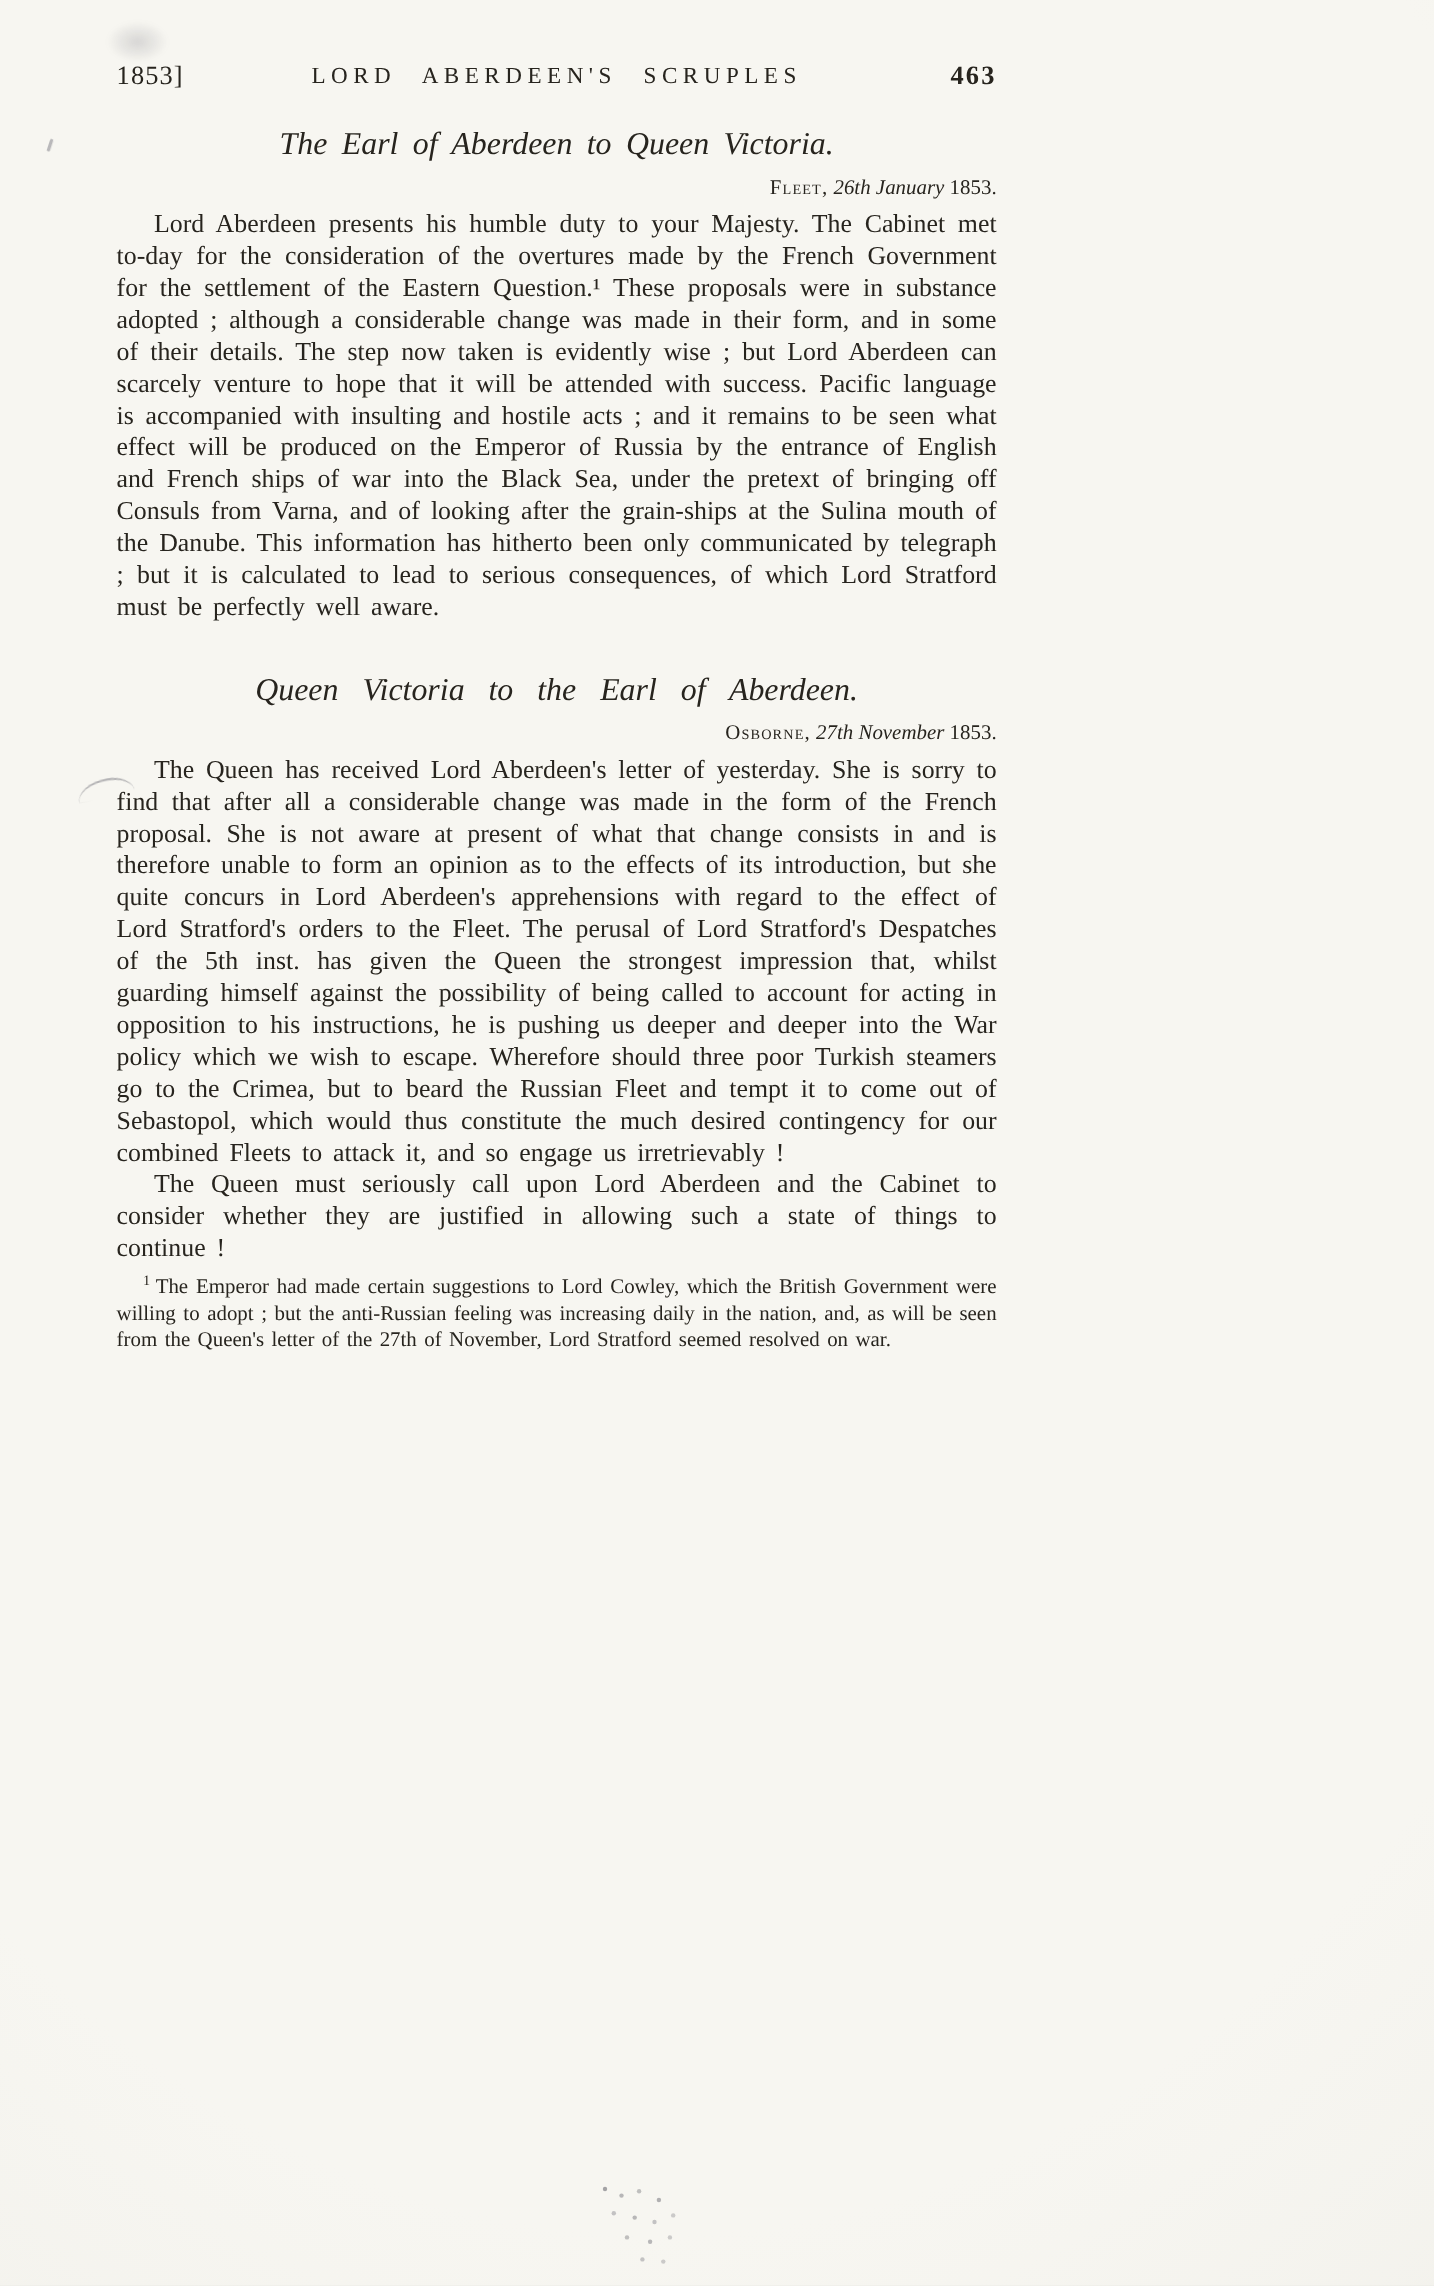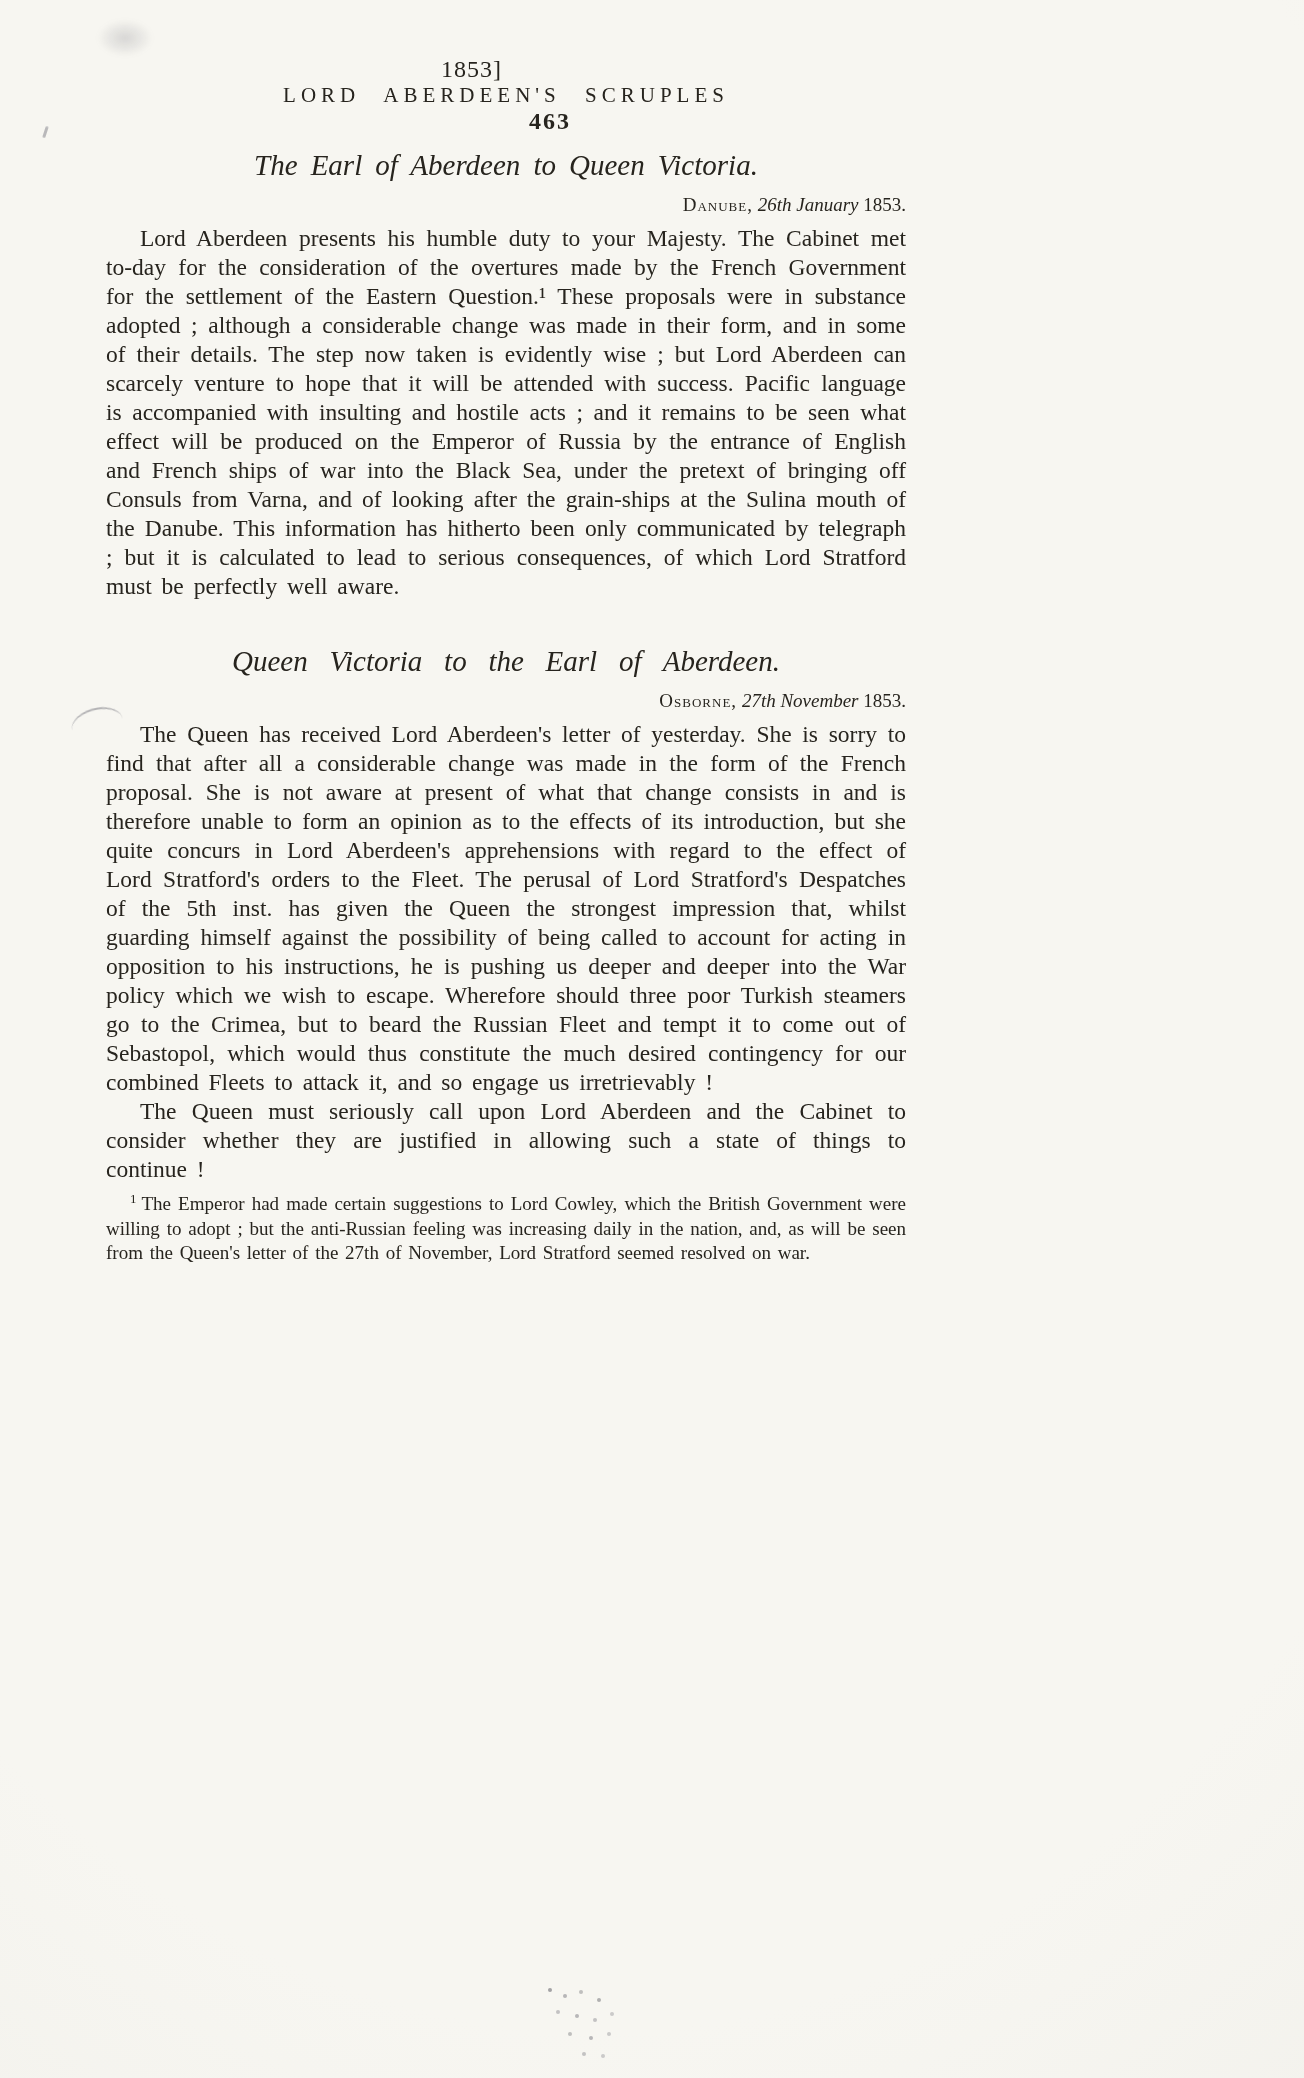--- a/index.html
+++ b/index.html
@@ -18,24 +18,23 @@
   }
   .content {
     position: absolute;
     left: 106px;
     top: 56px;
     width: 800px;
   }
   .header {
     display: flex;
     justify-content: space-between;
-    align-items: center;
+    align-items: flex-start;
     font-size: 24px;
-    margin-bottom: 14px;
-    flex-direction: column;
+    margin-bottom: 32px;
   }
   .header .year { width: 130px; letter-spacing: 1px; }
   .header .running-title {
     font-size: 21px;
     letter-spacing: 5px;
     word-spacing: 14px;
   }
   .header .page-number { width: 130px; text-align: right; letter-spacing: 2px; font-weight: bold; }
 
   .letter-title {
@@ -126,21 +125,21 @@
 
     <div class="header">
       <span class="year">1853]</span>
       <span class="running-title">LORD ABERDEEN'S SCRUPLES</span>
       <span class="page-number">463</span>
     </div>
 
     <section class="letter first">
       <h2 class="letter-title">The Earl of Aberdeen to Queen Victoria.</h2>
       <p class="dateline">
-        <span class="place">Danube,</span>
+        <span class="place">Fleet,</span>
         <span class="date">26th January</span>
         <span class="yr">1853.</span>
       </p>
       <p class="para">Lord Aberdeen presents his humble duty to your Majesty. The Cabinet met to-day for the consideration of the overtures made by the French Government for the settlement of the Eastern Question.¹ These proposals were in substance adopted ; although a considerable change was made in their form, and in some of their details. The step now taken is evidently wise ; but Lord Aberdeen can scarcely venture to hope that it will be attended with success. Pacific language is accompanied with insulting and hostile acts ; and it remains to be seen what effect will be produced on the Emperor of Russia by the entrance of English and French ships of war into the Black Sea, under the pretext of bringing off Consuls from Varna, and of looking after the grain-ships at the Sulina mouth of the Danube. This information has hitherto been only communicated by telegraph ; but it is calculated to lead to serious consequences, of which Lord Stratford must be perfectly well aware.</p>
     </section>
 
     <section class="letter second">
       <h2 class="letter-title">Queen Victoria to the Earl of Aberdeen.</h2>
       <p class="dateline">
         <span class="place">Osborne,</span>

